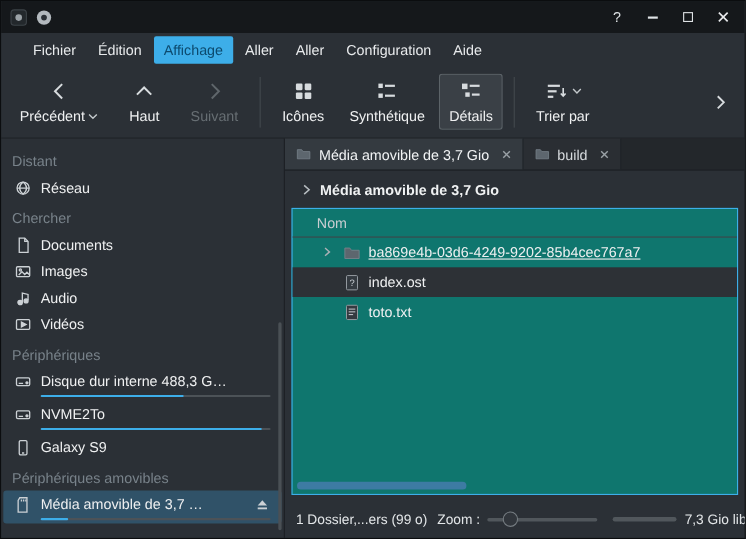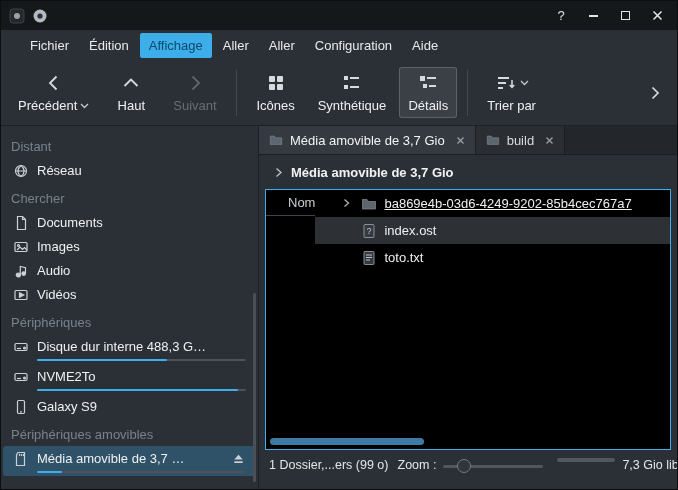--- a/index.html
+++ b/index.html
@@ -56,34 +56,34 @@
   .tab{ display:flex; align-items:center; gap:7px; padding:0 10px; border-right:1px solid #1b1f23; color:#d7dbde; background:#2a2e33; white-space:nowrap;}
   .tab.active{ background:#343a40; color:#f2f4f5;}
   .tab-icon{ width:14px; height:14px; display:flex;}
   .tab-close{ display:flex; margin-left:4px;}
   .tab-fill{ flex:1; background:#23272b;}
 
   .breadcrumb{ height:34px; flex:none; display:flex; align-items:center; gap:7px; padding:0 14px;}
   .crumb{ font-weight:bold; color:#f0f2f3; white-space:nowrap;}
 
   .viewwrap{ flex:1; min-height:0; display:flex; padding:0 6px 8px;}
-  .view{ flex:1; border:1px solid #3daee9; background:#000000; display:flex; position:relative;}
+  .view{ flex:1; border:1px solid #3daee9; background:#0f766e; display:flex; flex-direction:column; position:relative;}
   .col-header{ height:26px; flex:none; display:flex; align-items:center; padding-left:22px; color:#c8cdd1; border-bottom:1px solid #3e4449;}
   .rows{ flex:1;}
   .file-row{ height:27px; display:flex; align-items:center; gap:7px; padding-left:46px; position:relative;}
   .file-row.alt{ background:#2d3136;}
   .expander{ position:absolute; left:26px; top:8px; display:flex;}
   .file-icon{ width:16px; height:16px; flex:none; display:flex;}
   .file-name{ white-space:nowrap;}
   .file-row.focused .file-name{ text-decoration:underline;}
   .hscrollbar{ position:absolute; left:4px; right:4px; bottom:4px; height:7px;}
   .hhandle{ width:39%; height:7px; background:#3d7ba3; border-radius:3.5px;}
 
   
-  .statusbar{ height:31px; flex:none; display:flex; align-items:flex-start; gap:7px; padding:0 10px 4px; font-size:12.5px; color:#e3e6e8;}
+  .statusbar{ height:31px; flex:none; display:flex; align-items:center; gap:7px; padding:0 10px 4px; font-size:12.5px; color:#e3e6e8;}
   .summary{ white-space:nowrap;}
   .zoom-label{ white-space:nowrap; margin-left:2px;}
   .zoom-slider{ position:relative; width:100px; height:16px; flex:none;}
   .zoom-track{ position:absolute; left:0; right:0; top:7px; height:3px; background:#51575c; border-radius:2px;}
   .zoom-handle{ position:absolute; left:14px; top:1px; width:14px; height:14px; border-radius:50%; background:#31363c; border:1px solid #757c81;}
   .sb-spacer{ flex:1;}
   .free-bar{ width:58px; height:4px; background:#51575c; border-radius:2px; flex:none;}
   .free-text{ white-space:nowrap;}
   svg{ display:block;}
 </style>

